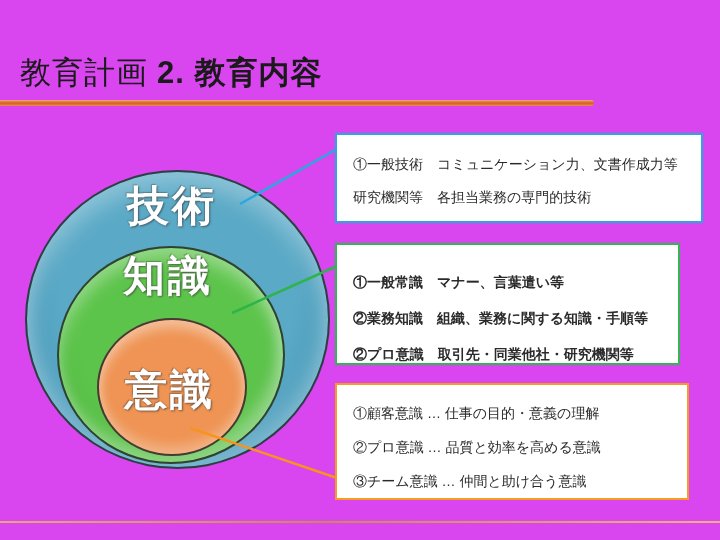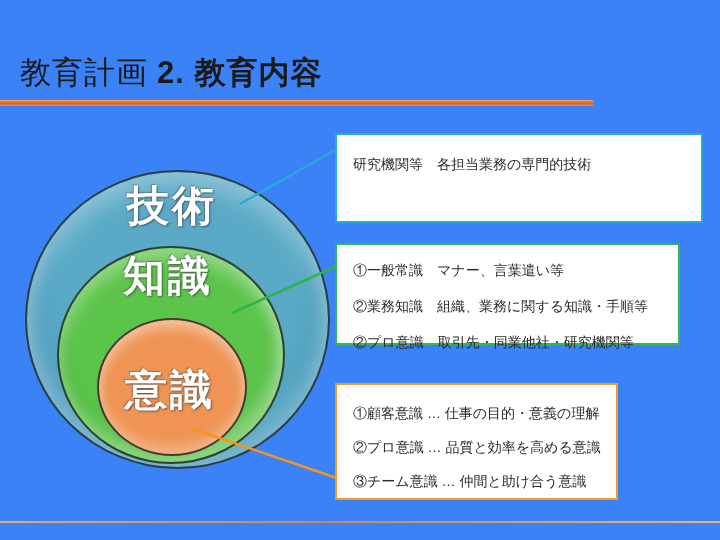--- a/index.html
+++ b/index.html
@@ -4,21 +4,21 @@
 <style>
   html, body { margin: 0; padding: 0; }
   body {
     width: 720px; height: 540px;
     font-family: "Liberation Sans", sans-serif;
     background: #ffffff;
   }
   .slide {
     position: relative;
     width: 720px; height: 540px;
-    background: #3b82f6;
+    background: #d946ef;
     overflow: hidden;
   }
 
   
   .title {
     position: absolute;
     left: 20px; top: 52px;
     font-size: 31px;
     color: #1a1a1a;
     letter-spacing: 1px;
@@ -97,27 +97,28 @@
     white-space: nowrap;
   }
   .callout p { margin: 0; padding: 0; }
   .callout-skills {
     left: 335px; top: 133px; width: 368px; height: 90px;
     border: 2.5px solid #29A8DC;
     padding: 13px 0 0 16px;
   }
   .callout-skills p { line-height: 33px; }
   .callout-knowledge {
-    left: 335px; top: 243px; width: 345px; height: 102px;
+    left: 335px; top: 243px; width: 345px; height: 122px;
     border: 2.5px solid #2DB94D;
-    padding: 7px 0 0 16px;
+    padding: 19px 0 0 16px;
+    font-weight: bold;
   }
   .callout-knowledge p { line-height: 36px; }
   .callout-mindset {
-    left: 335px; top: 383px; width: 283px; height: 117px;
+    left: 335px; top: 383px; width: 354px; height: 117px;
     border: 2.5px solid #F59A23;
     padding: 11px 0 0 16px;
   }
   .callout-mindset p { line-height: 34px; }
 </style>
 </head>
 <body>
 
 <div class="slide">
 
@@ -134,20 +135,21 @@
   <div class="ring-label label-knowledge">知識</div>
   <div class="ring-label label-mindset">意識</div>
 
   <svg class="connectors" viewBox="0 0 720 540" xmlns="http://www.w3.org/2000/svg">
     <line x1="240" y1="204" x2="337" y2="149" stroke-width="2.5" stroke="#2BA7DE"></line>
     <line x1="232" y1="313" x2="337" y2="266" stroke-width="2.5" stroke="#2EB44B"></line>
     <line x1="190" y1="428" x2="337" y2="478" stroke-width="2.5" stroke="#F7941D"></line>
   </svg>
 
   <div class="callout callout-skills">
+    <p>①一般技術　コミュニケーション力、文書作成力等</p>
     <p>研究機関等　各担当業務の専門的技術</p>
   </div>
 
   <div class="callout callout-knowledge">
     <p>①一般常識　マナー、言葉遣い等</p>
     <p>②業務知識　組織、業務に関する知識・手順等</p>
     <p>②プロ意識　取引先・同業他社・研究機関等</p>
   </div>
 
   <div class="callout callout-mindset">

